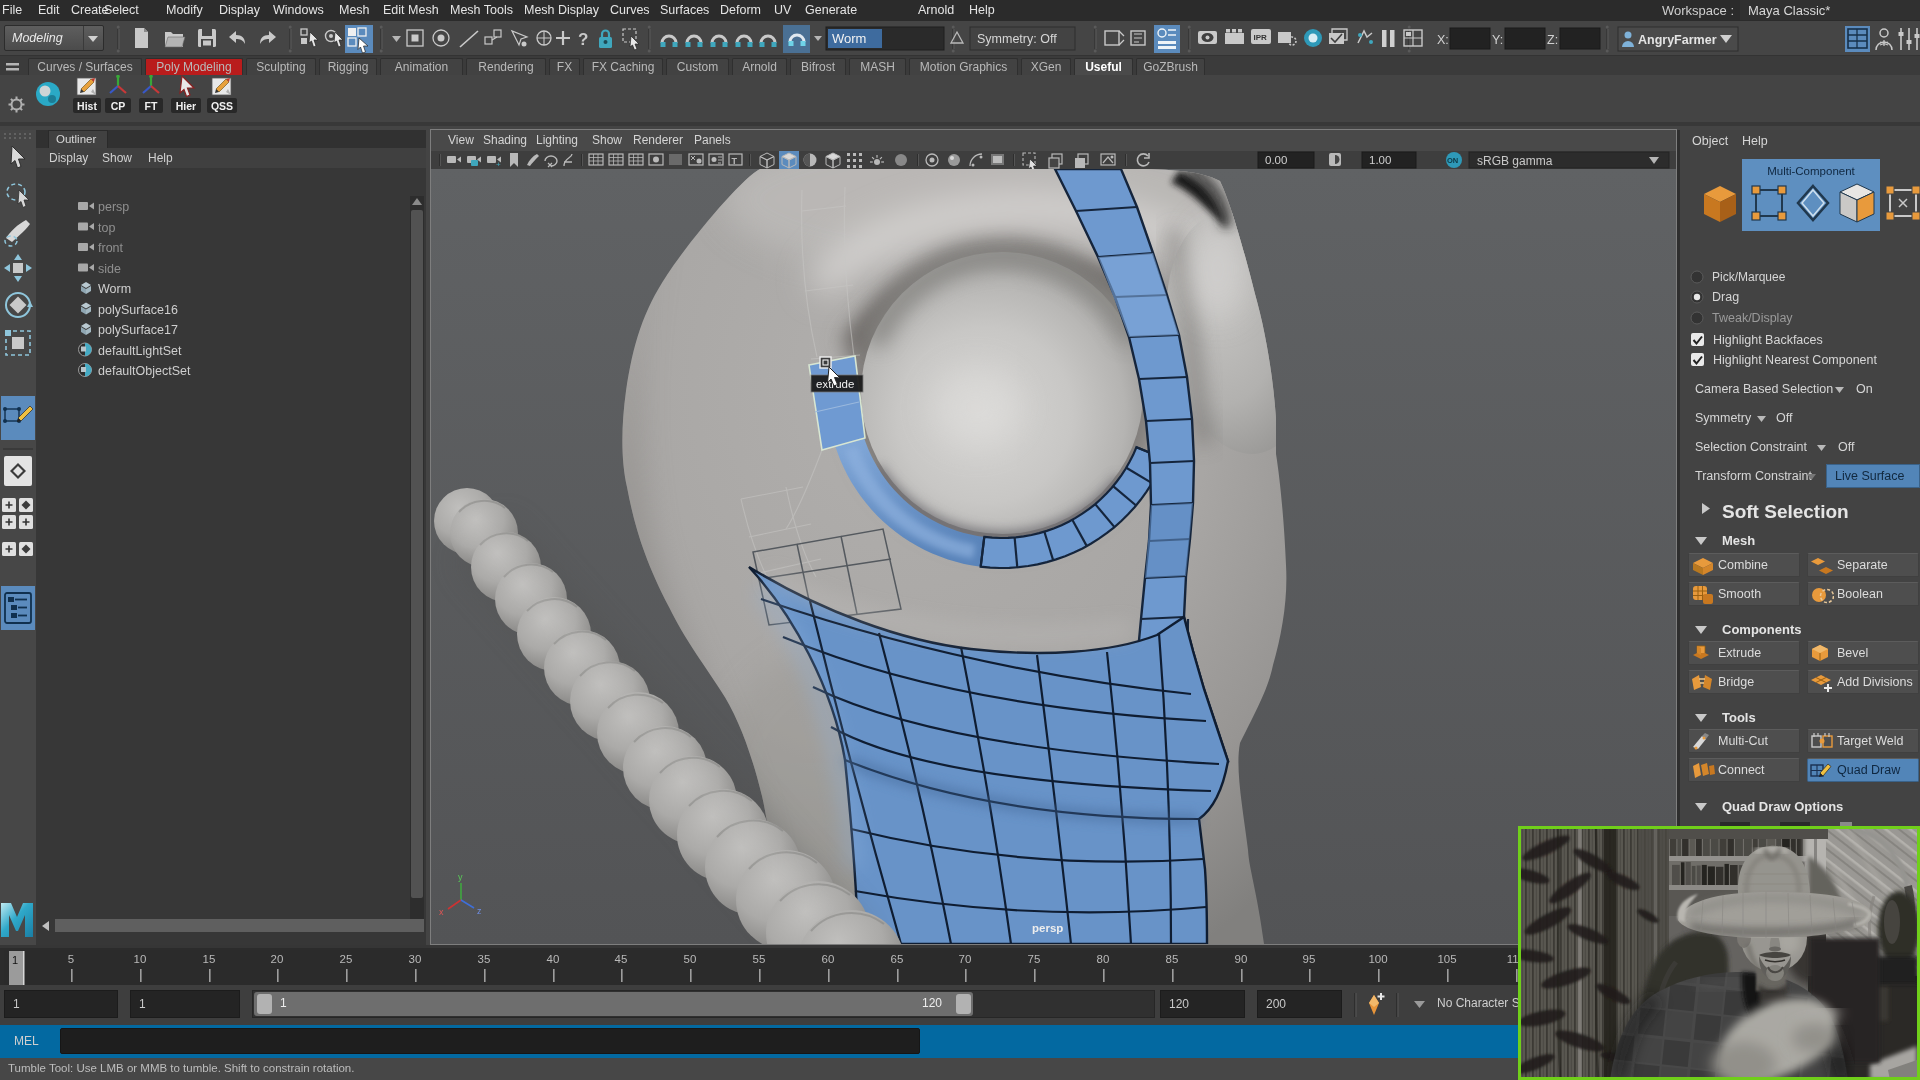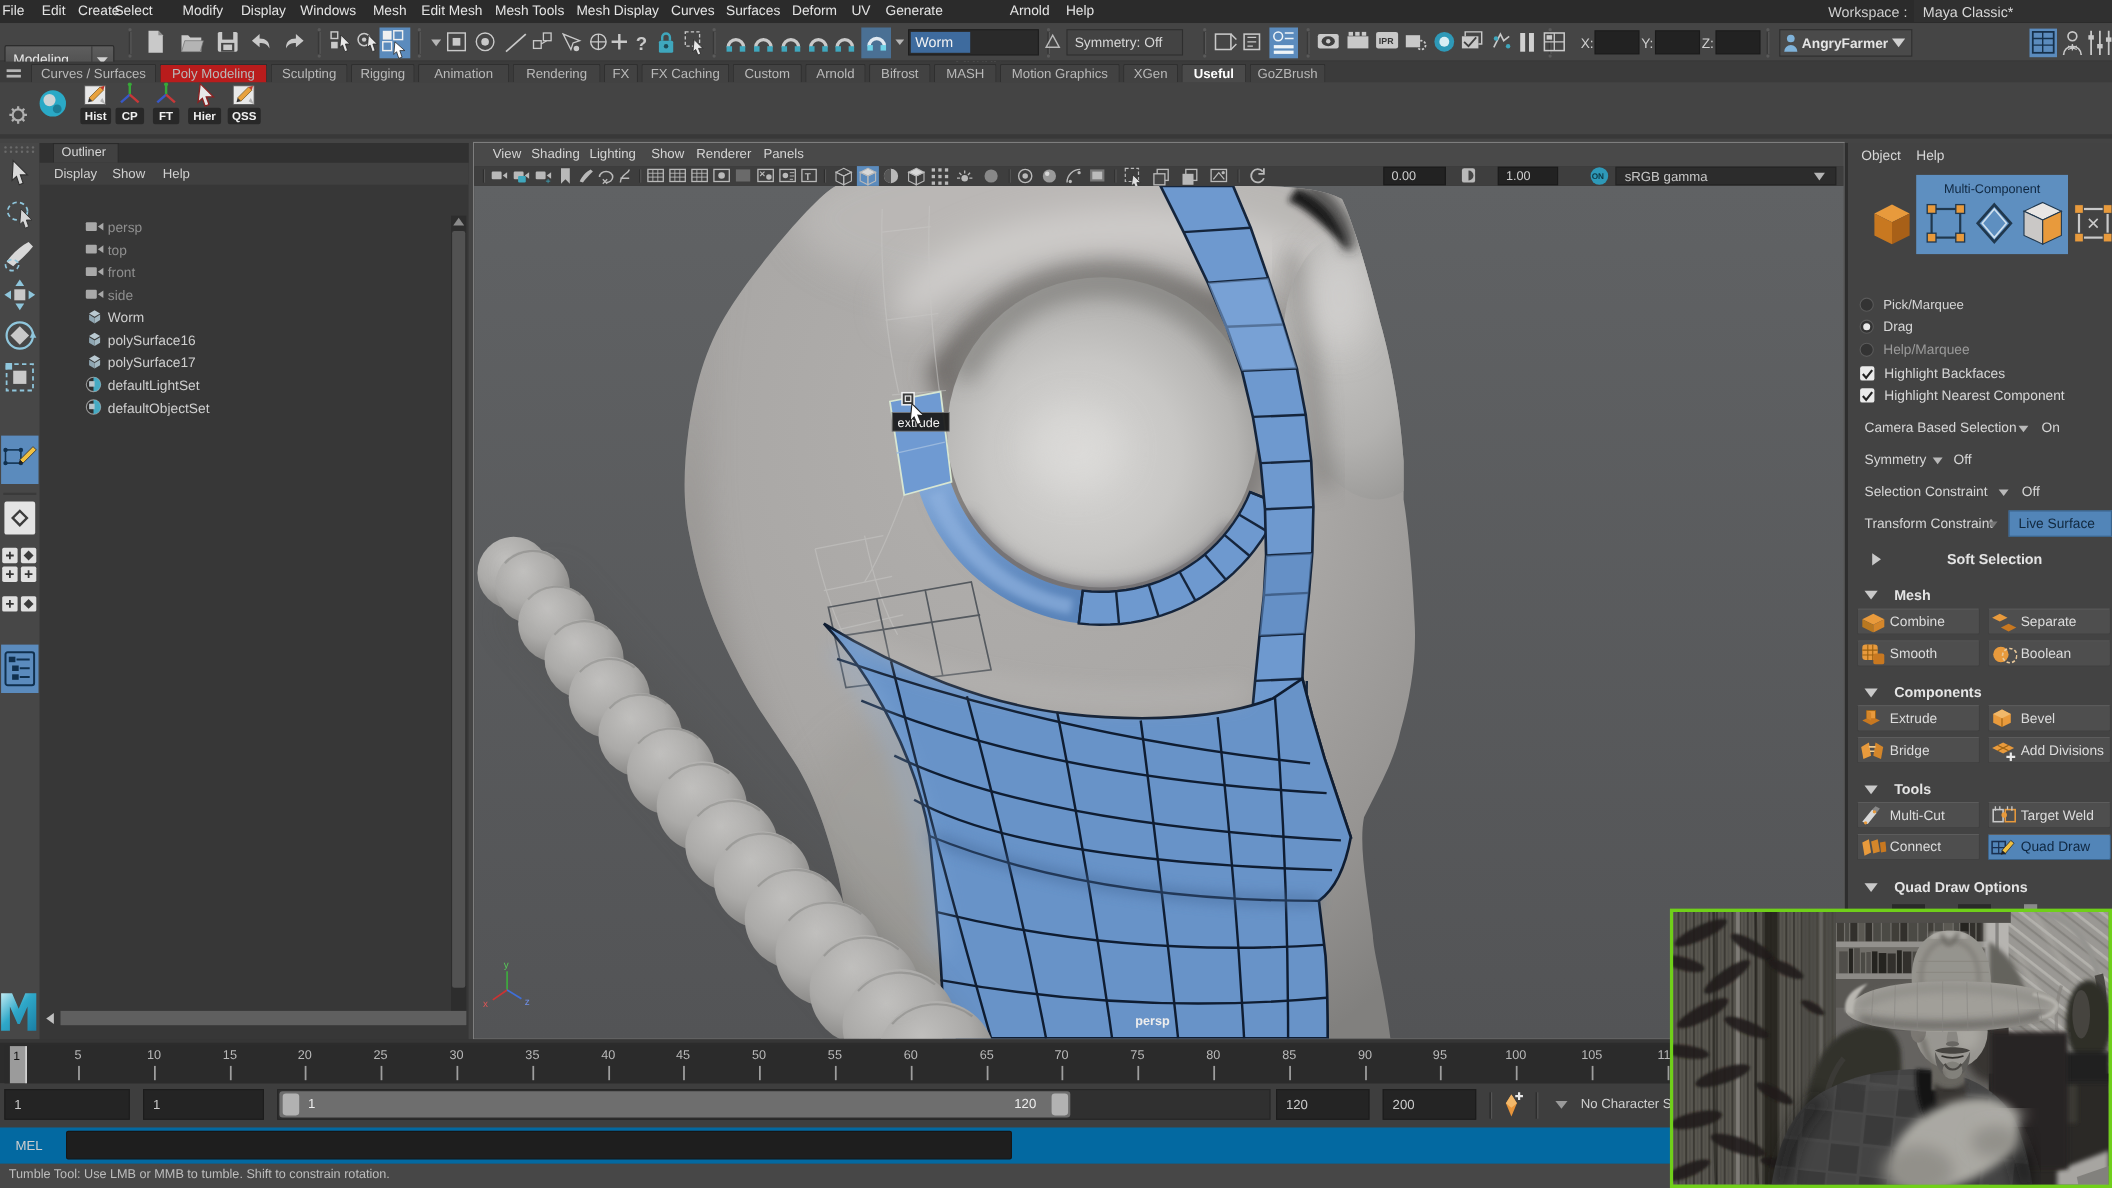--- a/index.html
+++ b/index.html
@@ -31,21 +31,21 @@
     <span class="lbl" style="left:805px;top:3px;font-size:12.5px;color:#e4e4e4;">Generate</span>
     <span class="lbl" style="left:868px;top:3px;font-size:15px;color:#ffffff;margin-top:42px;">Cache</span>
     <span class="lbl" style="left:918px;top:3px;font-size:12.5px;color:#e4e4e4;">Arnold</span>
     <span class="lbl" style="left:969px;top:3px;font-size:12.5px;color:#e4e4e4;">Help</span>
     <span class="lbl" style="left:1662px;top:3px;font-size:13px;color:#cfcfcf;">Workspace :</span>
     <div class="abs" style="left:1740px;top:0px;width:180px;height:20px;background:#303030;"></div>
     <span class="lbl" style="left:1748px;top:3px;font-size:13px;color:#d8d8d8;">Maya Classic*</span>
   </div>
 
   <div class="abs" id="toolbar" style="left:0;top:21px;width:1920px;height:35px;background:#454545;border-bottom:1px solid #333;">
-    <div class="abs" style="left:4px;top:20px;width:100px;height:26px;background:linear-gradient(#5e5e5e,#4b4b4b);border:1px solid #2c2c2c;border-radius:2px;">
+    <div class="abs" style="left:4px;top:4px;width:100px;height:26px;background:linear-gradient(#5e5e5e,#4b4b4b);border:1px solid #2c2c2c;border-radius:2px;font-style:italic;">
       <span class="lbl" style="left:7px;top:5px;font-size:12.5px;color:#e8e8e8;">Modeling</span>
       <div class="abs" style="right:0;top:0;width:20px;height:24px;border-left:1px solid #3a3a3a;"></div>
       <div class="abs" style="right:5px;top:10px;width:0;height:0;border-left:5px solid transparent;border-right:5px solid transparent;border-top:6px solid #d0d0d0;"></div>
     </div>
     <svg class="abs" style="left:0;top:0;" width="1920" height="35" id="toolbarsvg">
         <rect x="117" y="8" width="1.5" height="20" fill="#383838"></rect>
         <rect x="118.5" y="8" width="1" height="20" fill="#5a5a5a"></rect>
         <circle cx="118.2" cy="6" r="1.5" fill="#5a5a5a"></circle>
         <circle cx="118.2" cy="30" r="1.5" fill="#5a5a5a"></circle>
         <g transform="translate(131,6)">
@@ -949,21 +949,21 @@
         </svg>
         <span class="lbl" style="left:32px;top:140px;font-size:12px;color:#d6d6d6;">Pick/Marquee</span>
         <svg class="abs" style="left:10px;top:160px" width="15" height="15">
           <circle cx="7" cy="7" r="6" fill="#333" stroke="#5a5a5a"></circle>
           <circle cx="7" cy="7" r="3.2" fill="#e8e8e8"></circle>
         </svg>
         <span class="lbl" style="left:32px;top:160px;font-size:12.5px;color:#d6d6d6;">Drag</span>
         <svg class="abs" style="left:10px;top:181px" width="15" height="15">
           <circle cx="7" cy="7" r="6" fill="#333" stroke="#5a5a5a"></circle>
         </svg>
-        <span class="lbl" style="left:32px;top:181px;font-size:12.5px;color:#9a9a9a;">Help/Marquee</span>
+        <span class="lbl" style="left:32px;top:181px;font-size:12.5px;color:#9a9a9a;">Tweak/Display</span>
         <svg class="abs" style="left:10px;top:202px" width="16" height="16">
           <rect x="1" y="1" width="13" height="13" rx="2" fill="#eaeaea"></rect>
           <path d="M3.5,8 l3,3.5 l5.5,-7" fill="none" stroke="#222" stroke-width="2"></path>
         </svg>
         <span class="lbl" style="left:33px;top:203px;font-size:12.5px;color:#d6d6d6;">Highlight Backfaces</span>
         <svg class="abs" style="left:10px;top:222px" width="16" height="16">
           <rect x="1" y="1" width="13" height="13" rx="2" fill="#eaeaea"></rect>
           <path d="M3.5,8 l3,3.5 l5.5,-7" fill="none" stroke="#222" stroke-width="2"></path>
         </svg>
         <span class="lbl" style="left:33px;top:223px;font-size:12.5px;color:#d6d6d6;">Highlight Nearest Component</span>
@@ -985,21 +985,21 @@
         <span class="lbl" style="left:15px;top:339px;font-size:12.5px;color:#d6d6d6;">Transform Constraint</span>
         <svg class="abs" style="left:126px;top:343px" width="12" height="9">
           <path d="M1,1 l9,0 l-4.5,6 z" fill="#777"></path>
         </svg>
         <div class="abs" style="left:146px;top:334px;width:94px;height:24px;background:#5285b8;border:1px solid #3a6289;">
           <span class="lbl" style="left:8px;top:4px;font-size:12.5px;color:#11283e;">Live Surface</span>
         </div>
         <svg class="abs" style="left:20px;top:372px" width="12" height="13">
           <path d="M2,1 l8,5.5 l-8,5.5 z" fill="#c9c9c9"></path>
         </svg>
-        <span class="lbl" style="left:42px;top:371px;font-size:13px;font-weight:bold;color:#e4e4e4;margin-left:48px;">Soft Selection</span>
+        <span class="lbl" style="left:42px;top:371px;font-size:19px;font-weight:bold;color:#e4e4e4;">Soft Selection</span>
         <svg class="abs" style="left:14px;top:406px" width="14" height="11">
           <path d="M1,1 l12,0 l-6,8 z" fill="#c9c9c9"></path>
         </svg>
         <span class="lbl" style="left:42px;top:403px;font-size:13px;font-weight:bold;color:#e4e4e4;">Mesh</span>
         <div class="abs" style="left:8px;top:423px;width:112px;height:24px;background:#4e4e4e;border:1px solid #404040;border-top-color:#5c5c5c;border-radius:2px;"></div>
         <svg class="abs" style="left:11px;top:426px" width="24" height="19">
           <g transform="translate(2,2)">
             <path d="M10,0 L20,5 L10,10 L0,5 Z" fill="#e89a3c"></path>
             <path d="M0,5 L10,10 L10,17 L0,12 Z" fill="#b87820"></path>
             <path d="M20,5 L10,10 L10,17 L20,12 Z" fill="#d4862a"></path>

